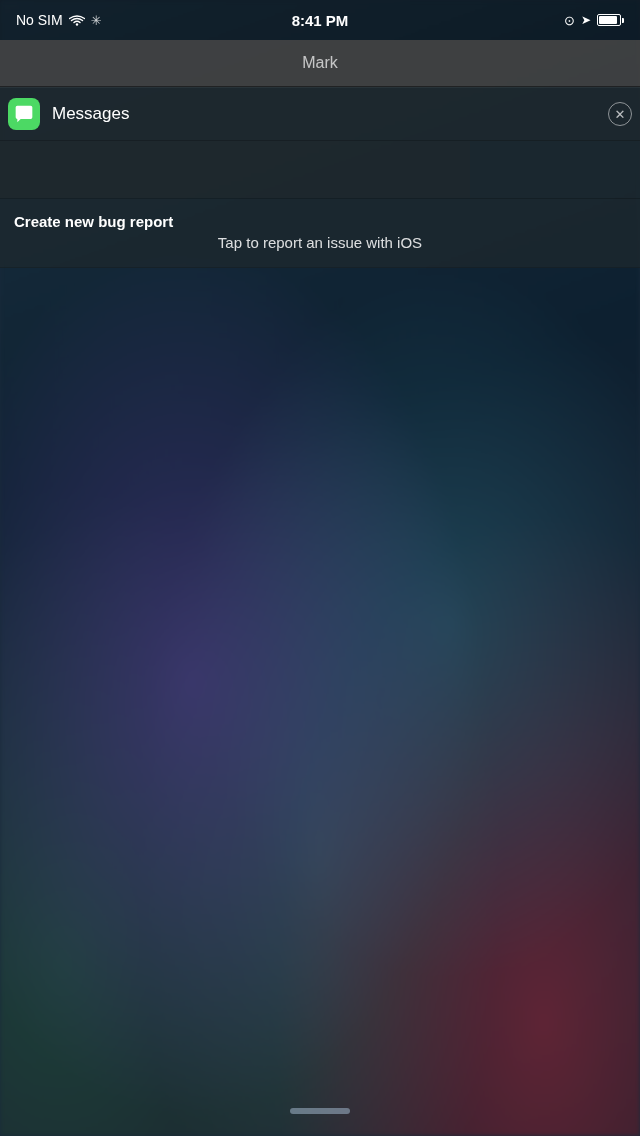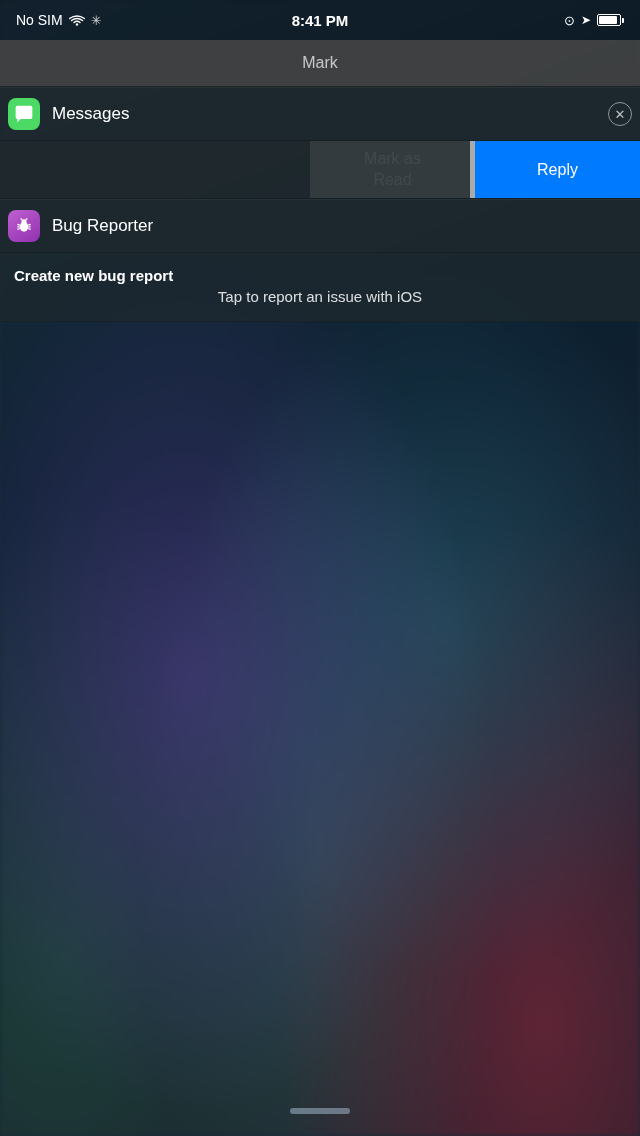--- a/index.html
+++ b/index.html
@@ -350,59 +350,29 @@
         <svg viewBox="0 0 24 24" fill="white">
           <path d="M2 4 Q2 2 4 2 L20 2 Q22 2 22 4 L22 16 Q22 18 20 18 L8 18 L4 22 L4 18 L4 18 Q2 18 2 16 Z"></path>
         </svg>
       </div>
       <span class="section-title">Messages</span>
       <div class="close-btn">✕</div>
     </div>
 
     <div class="notification-row-container">
 
-      <div class="swipe-actions">
-        <div class="action-btn mark-read">
-          <span style="white-space: pre-line; text-align:center; line-height:1.3;">Mark as
-Read</span>
-        </div>
-        <div class="action-btn reply">
-          <span>Reply</span>
-        </div>
-      </div>
 
       <div class="notification-content">
         <div class="notif-time">2m ago</div>
         <div class="notif-message">n Ugg boots?</div>
       </div>
     </div>
   </div>
 
   <div class="notification-section">
-    <div class="section-header">
-      <div class="app-icon-bug">
-        <svg viewBox="0 0 24 24" width="20" height="20" fill="white">
-
-          <ellipse cx="12" cy="13" rx="5" ry="6" fill="white"></ellipse>
-
-          <circle cx="12" cy="7" r="3" fill="white"></circle>
-
-          <line x1="10" y1="5" x2="8" y2="3" stroke="white" stroke-width="1.5"></line>
-          <line x1="14" y1="5" x2="16" y2="3" stroke="white" stroke-width="1.5"></line>
-
-          <line x1="7" y1="11" x2="4" y2="10" stroke="white" stroke-width="1.5"></line>
-          <line x1="7" y1="13" x2="4" y2="13" stroke="white" stroke-width="1.5"></line>
-          <line x1="7" y1="15" x2="4" y2="16" stroke="white" stroke-width="1.5"></line>
-          <line x1="17" y1="11" x2="20" y2="10" stroke="white" stroke-width="1.5"></line>
-          <line x1="17" y1="13" x2="20" y2="13" stroke="white" stroke-width="1.5"></line>
-          <line x1="17" y1="15" x2="20" y2="16" stroke="white" stroke-width="1.5"></line>
-        </svg>
-      </div>
-      <span class="section-title">Bug Reporter</span>
-    </div>
 
     <div class="bug-notification">
       <div class="bug-title">Create new bug report</div>
       <div class="bug-subtitle">Tap to report an issue with iOS</div>
     </div>
   </div>
 
 </div>
 
 <div class="home-area">

